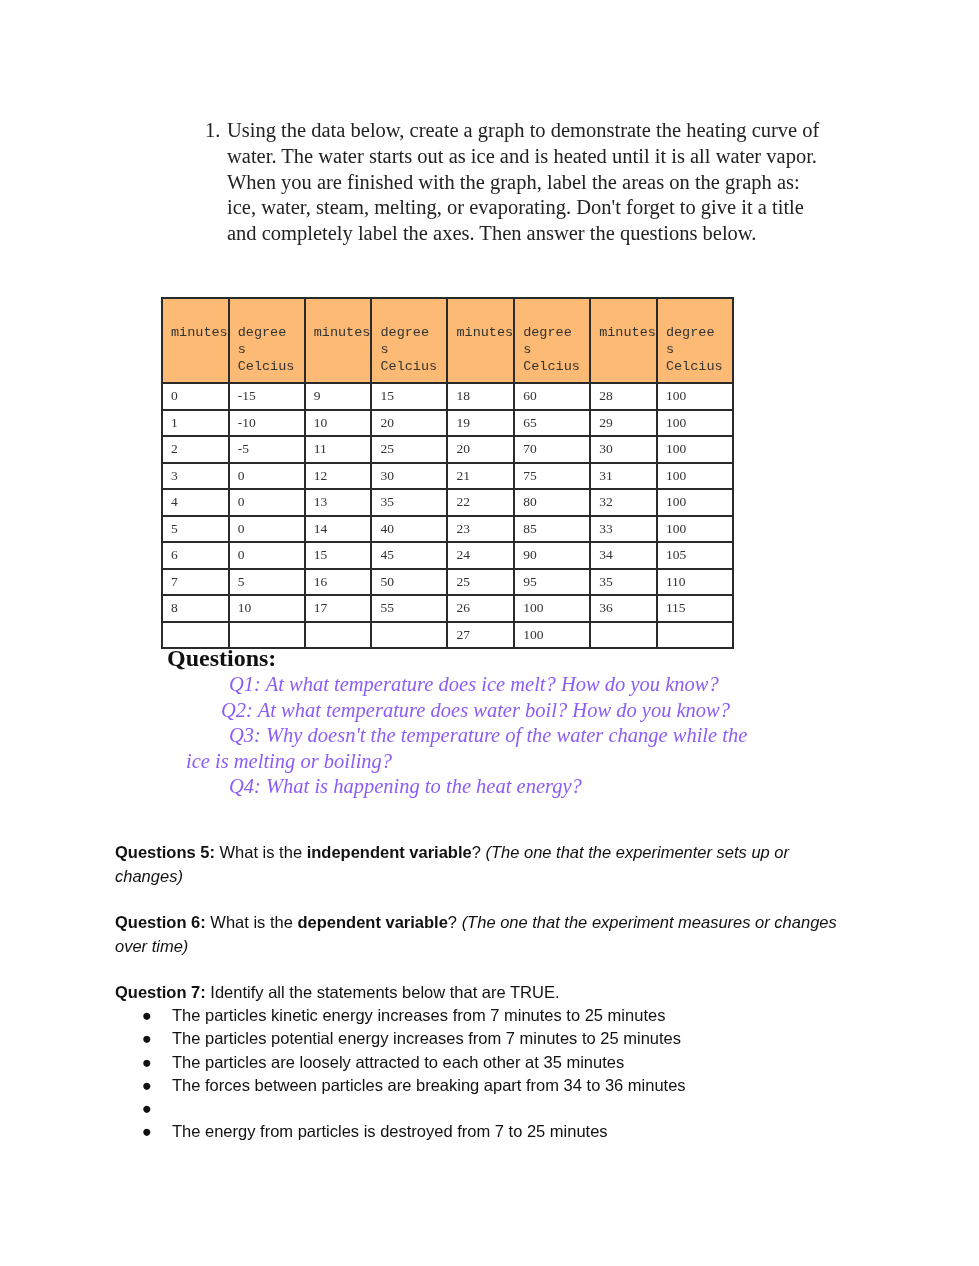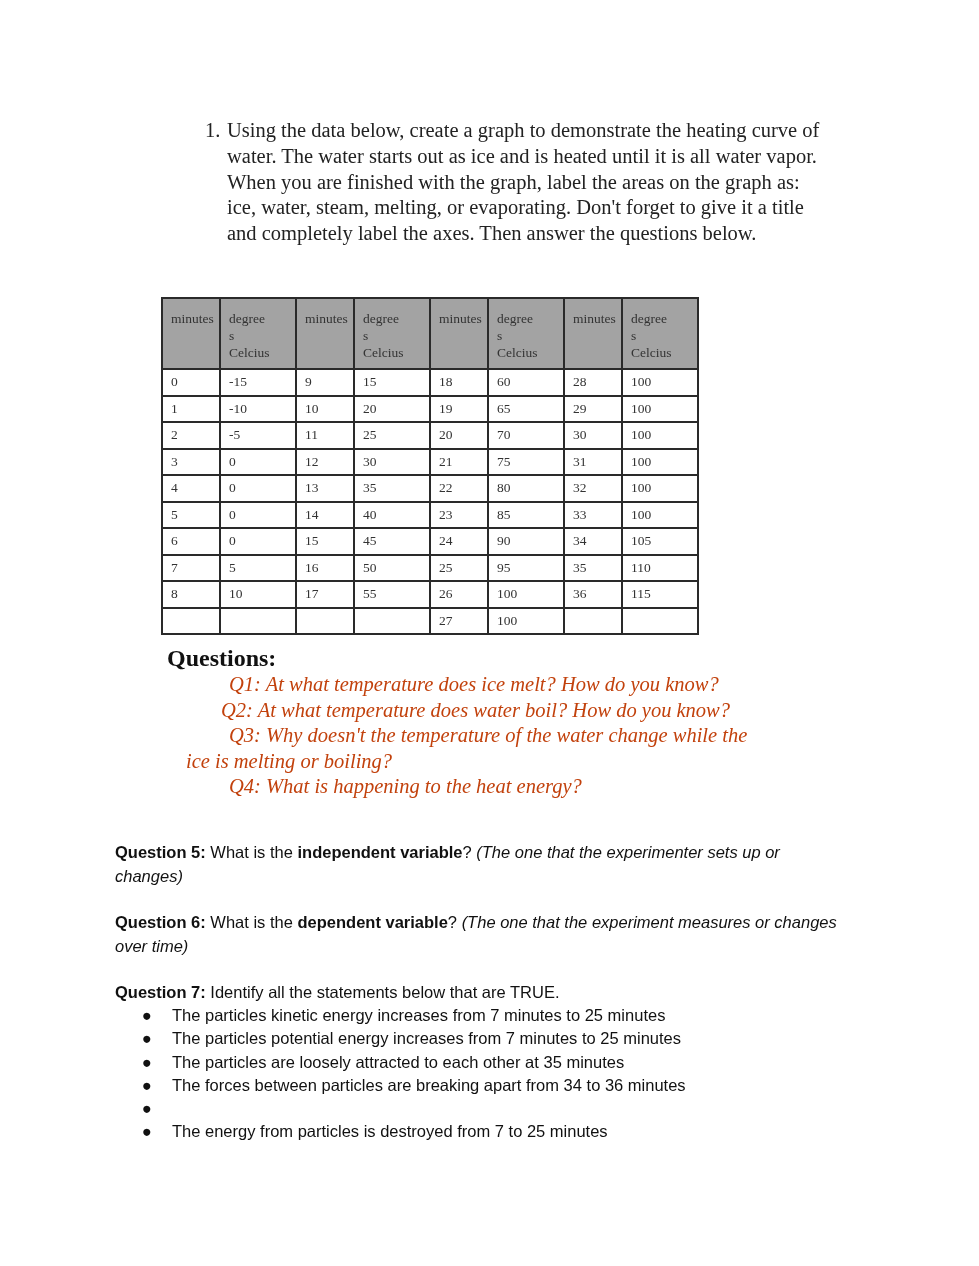--- a/index.html
+++ b/index.html
@@ -6,27 +6,27 @@
   body { width:979px; height:1266px; position:relative; overflow:hidden; color:#000; }
   .serif { font-family: "Liberation Serif", "DejaVu Serif", serif; }
   .sans { font-family: "Liberation Sans", "DejaVu Sans", sans-serif; }
 
   #instructions { position:absolute; left:205px; top:118px; width:620px; font-size:20.5px; line-height:25.8px; color:#222; }
   #instructions .num { position:absolute; left:0; top:0; }
   #instructions .body { margin-left:22px; }
 
   #data-table { position:absolute; left:161px; top:297px; border-collapse:collapse; font-size:13.5px; color:#333; }
   #data-table td, #data-table th { border:2px solid #2a2a2a; padding:0 0 0 8px; vertical-align:middle; text-align:left; font-weight:normal; }
-  #data-table th { background:#a3a3a3; height:58px; vertical-align:top; padding-top:11px; line-height:17px; }
+  #data-table th { background:#fdba74; height:58px; vertical-align:top; padding-top:25px; line-height:17px;font-family:Liberation Mono, monospace; }
   #data-table td { height:24.5px; }
   #data-table .cm { width:48px; }
   #data-table .cd { width:66px; }
 
   #questions-heading { position:absolute; left:167px; top:645px; font-size:24px; font-weight:bold; color:#111; }
-  .q-line { position:absolute; font-style:italic; font-size:20.5px; color:#c2410c; white-space:nowrap; }
+  .q-line { position:absolute; font-style:italic; font-size:20.5px; color:#8b5cf6; white-space:nowrap; }
 
   .doc-text { position:absolute; left:115px; width:730px; font-size:16.5px; line-height:23.5px; color:#111; }
   .doc-text b { font-weight:bold; }
   #q7-list { position:absolute; left:140px; top:1004px; margin:0; padding:0; list-style:none; font-size:16.5px; color:#111; }
   #q7-list li { height:23.3px; line-height:23.3px; position:relative; padding-left:32px; white-space:nowrap; }
   #q7-list li .bullet { position:absolute; left:0; top:0; width:14px; text-align:center; }
 </style>
 </head>
 <body>
 
@@ -153,21 +153,21 @@
 </table>
 
 <div id="questions-heading" class="serif">Questions:</div>
 <div class="q-line serif" style="left:229px; top:673px;">Q1: At what temperature does ice melt?  How do you know?</div>
 <div class="q-line serif" style="left:206px; top:699px;margin-left:15px;">Q2: At what temperature does water boil?  How do you know?</div>
 <div class="q-line serif" style="left:229px; top:724px;">Q3: Why doesn't the temperature of the water change while the</div>
 <div class="q-line serif" style="left:186px; top:750px;text-align:right;">ice is melting or boiling?</div>
 <div class="q-line serif" style="left:229px; top:775px;">Q4: What is happening to the heat energy?</div>
 
 <div class="doc-text sans" style="top:841px;">
-  <b>Question 5:</b><span> What is the </span><b>independent variable</b><span>?  </span><i>(The one that the experimenter sets up or changes)</i>
+  <b>Questions 5:</b><span> What is the </span><b>independent variable</b><span>?  </span><i>(The one that the experimenter sets up or changes)</i>
 </div>
 
 <div class="doc-text sans" style="top:911px;">
   <b>Question 6:</b><span> What is the </span><b>dependent variable</b><span>? </span><i>(The one that the experiment measures or changes over time)</i>
 </div>
 
 <div class="doc-text sans" style="top:981px;">
   <b>Question 7:</b><span> Identify all the statements below that are TRUE.</span>
 </div>
 

